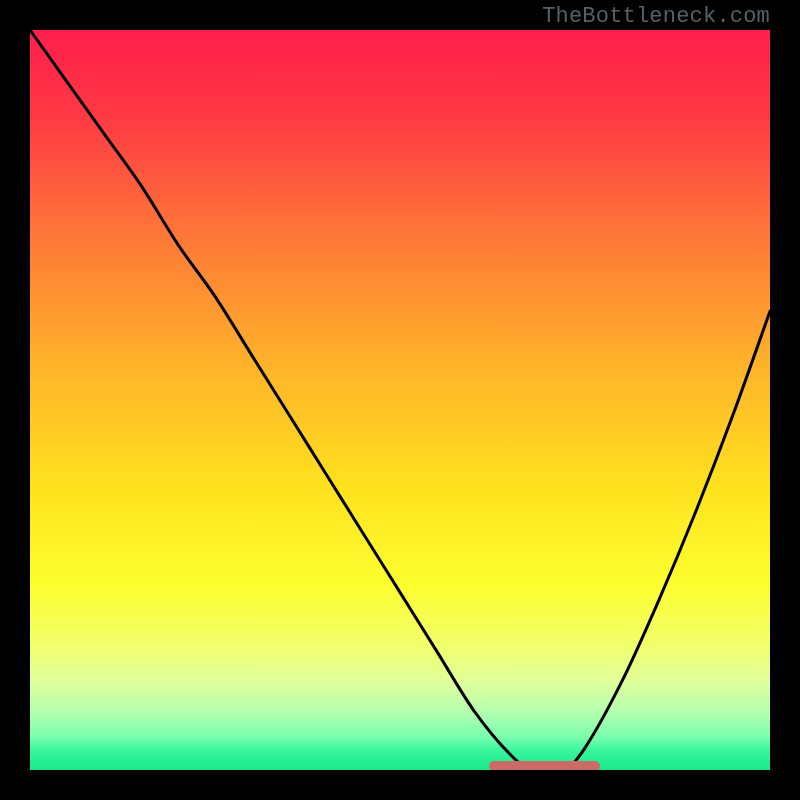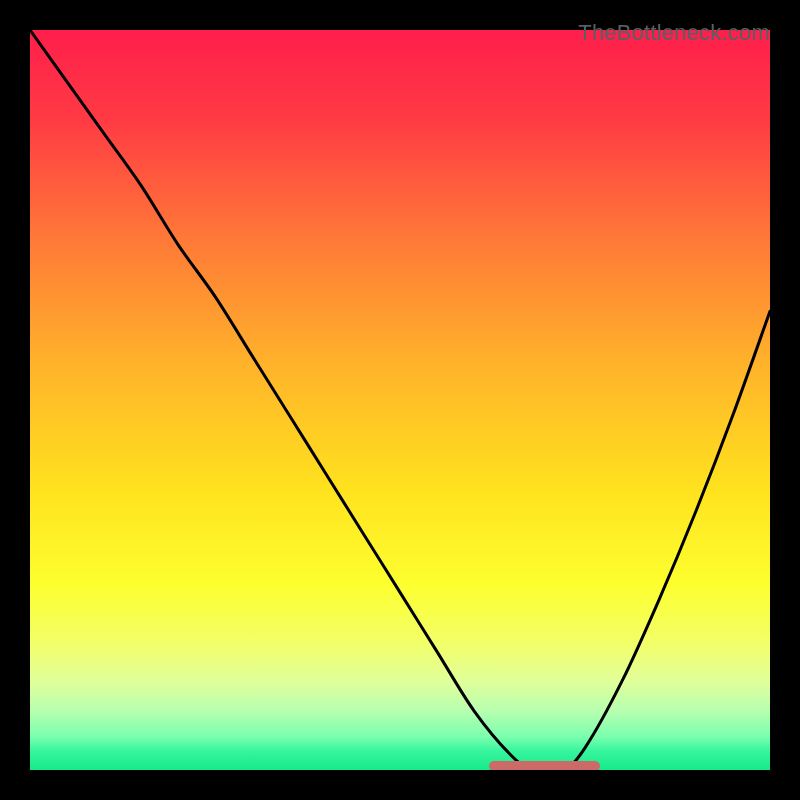--- a/index.html
+++ b/index.html
@@ -21,26 +21,25 @@
   .gradient {
     position: absolute;
     left: 0; top: 0;
     width: 100%;
     height: 100%;
   }
   .watermark {
     position: absolute;
     top: 4px;
     right: 30px;
-    font-family: Liberation Sans, sans-serif;
+    font-family: Liberation Mono, monospace;
     font-size: 22px;
     color: #566066;
     font-weight: 500;
     letter-spacing: 0.2px;
-    margin-top: 16px;
   }
   svg.curve {
     position: absolute;
     left: 0; top: 0;
     width: 100%;
     height: 100%;
   }
   .valley-marker {
     position: absolute;
     height: 10px;

